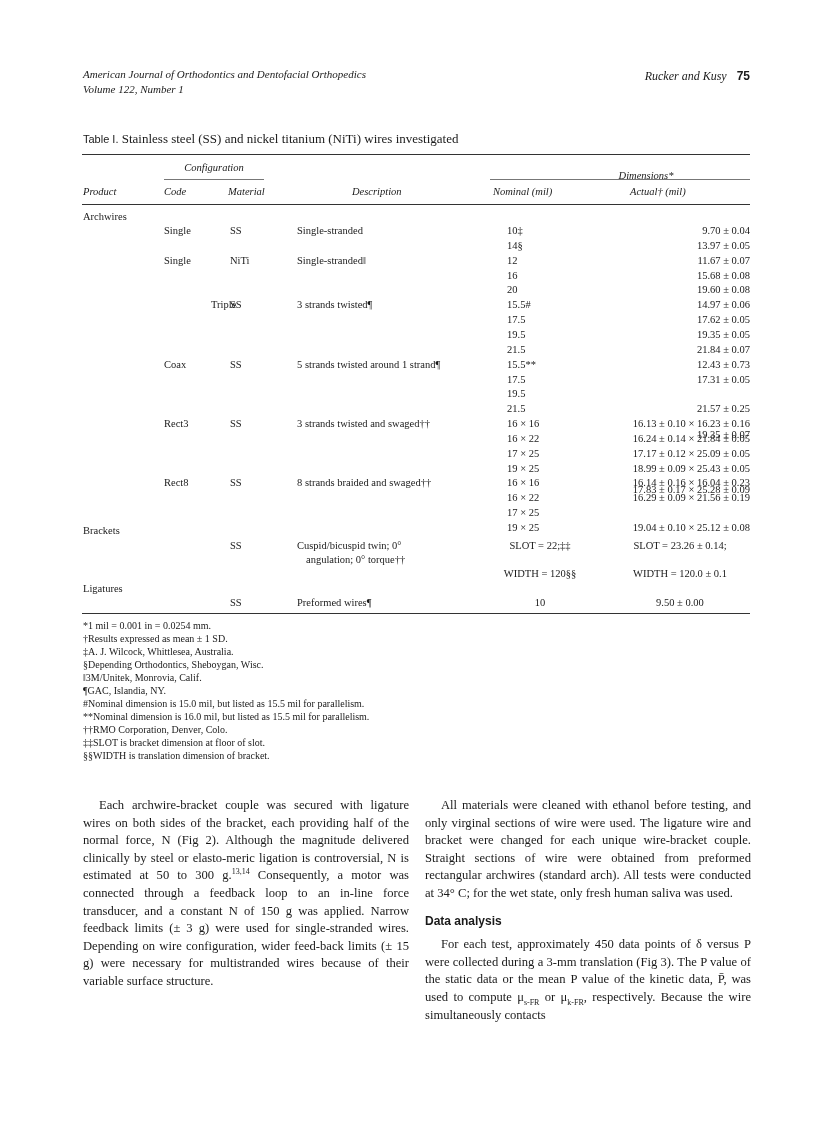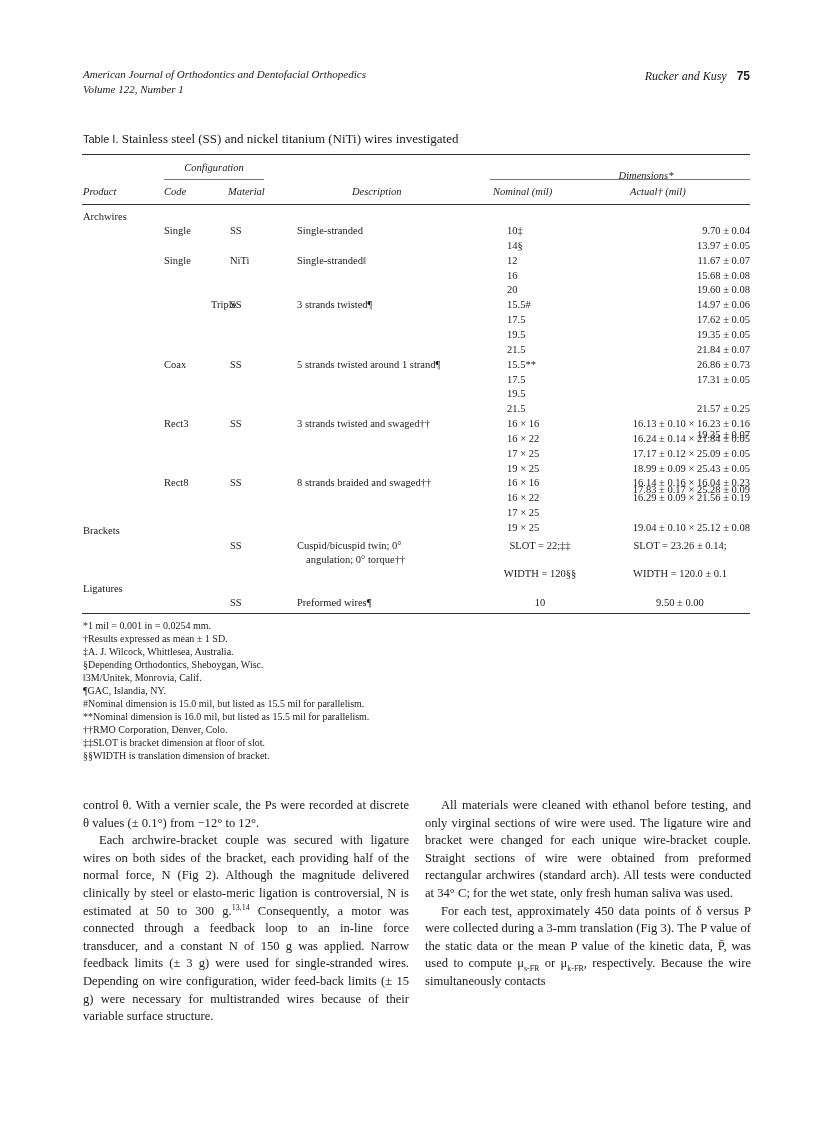--- a/index.html
+++ b/index.html
@@ -102,21 +102,21 @@
     <div class="abs cell right" style="left: 600px; width: 150px; top: 327.9px;">19.35 ± 0.05</div>
     <div class="abs cell" style="left: 164px; top: 342.8px;"></div>
     <div class="abs cell" style="left: 230px; top: 342.8px;"></div>
     <div class="abs cell" style="left: 297px; top: 342.8px;"></div>
     <div class="abs cell" style="left: 507px; top: 342.8px;">21.5</div>
     <div class="abs cell right" style="left: 600px; width: 150px; top: 342.8px;">21.84 ± 0.07</div>
     <div class="abs cell" style="left: 164px; top: 357.6px;">Coax</div>
     <div class="abs cell" style="left: 230px; top: 357.6px;">SS</div>
     <div class="abs cell" style="left: 297px; top: 357.6px;">5 strands twisted around 1 strand¶</div>
     <div class="abs cell" style="left: 507px; top: 357.6px;">15.5**</div>
-    <div class="abs cell right" style="left: 600px; width: 150px; top: 357.6px;">26.86 ± 0.73</div>
+    <div class="abs cell right" style="left: 600px; width: 150px; top: 357.6px;">12.43 ± 0.73</div>
     <div class="abs cell" style="left: 164px; top: 372.5px;"></div>
     <div class="abs cell" style="left: 230px; top: 372.5px;"></div>
     <div class="abs cell" style="left: 297px; top: 372.5px;"></div>
     <div class="abs cell" style="left: 507px; top: 372.5px;">17.5</div>
     <div class="abs cell right" style="left: 600px; width: 150px; top: 372.5px;">17.31 ± 0.05</div>
     <div class="abs cell" style="left: 164px; top: 387.4px;"></div>
     <div class="abs cell" style="left: 230px; top: 387.4px;"></div>
     <div class="abs cell" style="left: 297px; top: 387.4px;"></div>
     <div class="abs cell" style="left: 507px; top: 387.4px;">19.5</div>
     <div class="abs cell right" style="left: 600px; width: 150px; top: 387.4px; margin-top: 41px;">19.35 ± 0.07</div>
@@ -190,20 +190,20 @@
   <div class="fn" style="top:671px;">‖3M/Unitek, Monrovia, Calif.</div>
   <div class="fn" style="top:684px;">¶GAC, Islandia, NY.</div>
   <div class="fn" style="top:697px;">#Nominal dimension is 15.0 mil, but listed as 15.5 mil for parallelism.</div>
   <div class="fn" style="top:710px;">**Nominal dimension is 16.0 mil, but listed as 15.5 mil for parallelism.</div>
   <div class="fn" style="top:723px;">††RMO Corporation, Denver, Colo.</div>
   <div class="fn" style="top:736px;">‡‡SLOT is bracket dimension at floor of slot.</div>
   <div class="fn" style="top:749px;">§§WIDTH is translation dimension of bracket.</div>
 </div>
 
 <div class="col" style="left:83px;top:797px;">
-  <p>control θ. With a vernier scale, the Ps were recorded at discrete θ values (± 0.1°) from −12° to 12°.</p>
   <p class="ind"><span>Each archwire-bracket couple was secured with ligature wires on both sides of the bracket, each providing half of the normal force, N (Fig 2). Although the magnitude delivered clinically by steel or elasto-meric ligation is controversial, N is estimated at 50 to 300 g.</span><sup>13,14</sup><span> Consequently, a motor was connected through a feedback loop to an in-line force transducer, and a constant N of 150 g was applied. Narrow feedback limits (± 3 g) were used for single-stranded wires. Depending on wire configuration, wider feed-back limits (± 15 g) were necessary for multistranded wires because of their variable surface structure.</span></p>
 </div>
 
 <div class="col" style="left:425px;top:797px;">
   <p class="ind">All materials were cleaned with ethanol before testing, and only virginal sections of wire were used. The ligature wire and bracket were changed for each unique wire-bracket couple. Straight sections of wire were obtained from preformed rectangular archwires (standard arch). All tests were conducted at 34° C; for the wet state, only fresh human saliva was used.</p>
+  <p class="sec-h">Data analysis</p>
   <p class="ind"><span>For each test, approximately 450 data points of δ versus P were collected during a 3-mm translation (Fig 3). The P value of the static data or the mean P value of the kinetic data, </span><span>P̄</span><span>, was used to compute μ</span><sub>s-FR</sub><span> or μ</span><sub>k-FR</sub><span>, respectively. Because the wire simultaneously contacts</span></p>
 </div>
 
 </body></html>

